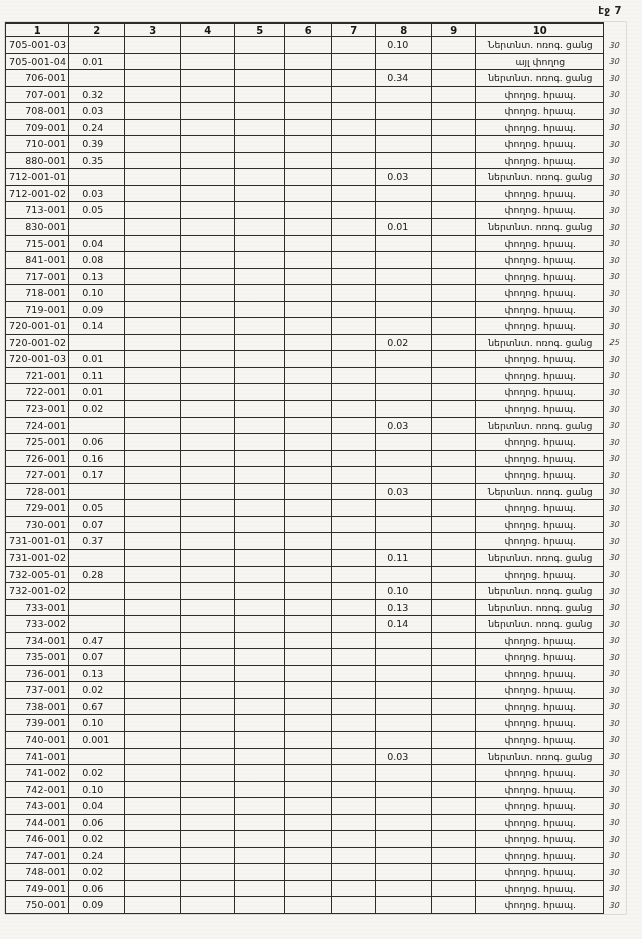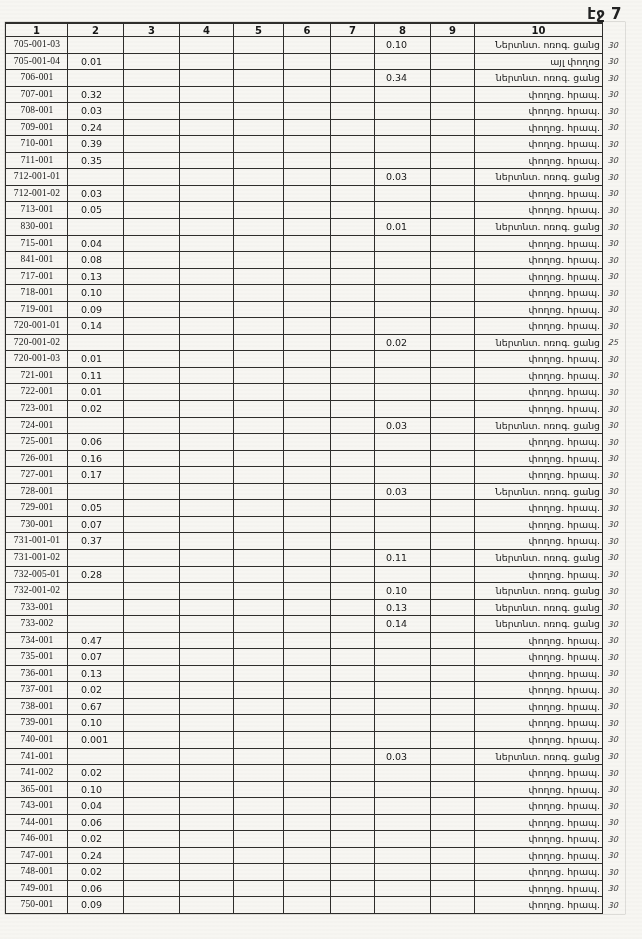--- a/index.html
+++ b/index.html
@@ -16,21 +16,21 @@
     background: #f7f6f2;
     background-image:
       repeating-linear-gradient(0deg, rgba(0,0,0,0.012) 0 2px, rgba(255,255,255,0.01) 2px 4px);
     overflow: hidden;
     color: #1b1b1b;
   }
   .page-label {
     position: absolute;
     top: 5px;
     right: 20px;
-    font-size: 15px;
+    font-size: 10px;
     font-weight: bold;
     color: #222;
     letter-spacing: 0.5px;
   }
   table.parcel-table {
     position: absolute;
     top: 22px;
     left: 5px;
     border-collapse: collapse;
     table-layout: fixed;
@@ -61,24 +61,24 @@
   .col-2  { width: 56px; }
   .col-3  { width: 56px; }
   .col-4  { width: 54px; }
   .col-5  { width: 50px; }
   .col-6  { width: 47px; }
   .col-7  { width: 44px; }
   .col-8  { width: 56px; }
   .col-9  { width: 44px; }
   .col-10 { width: 128px; }
   .col-m  { width: 22px; }
-  td.c1 { text-align: center; padding-left: 3px; letter-spacing: 0.2px; font-family: Liberation Serif, serif; }
+  td.c1 { text-align: right; padding-left: 3px; letter-spacing: 0.2px; }
   td.c2 { text-align: left; padding-left: 13px; }
   td.c8 { text-align: left; padding-left: 11px; }
-  td.c10 { text-align: right; padding-left: 3px; font-size: 9.3px; }
+  td.c10 { text-align: center; padding-left: 3px; font-size: 9.3px; }
   
   th.margin-cell, td.margin-cell {
     border: none;
     background: transparent;
     font-size: 8px;
     color: #3a3a3a;
     text-align: left;
     padding-left: 5px;
     font-style: italic;
     transform: skewX(-6deg);
@@ -207,21 +207,21 @@
           <td class="c4"></td>
           <td class="c5"></td>
           <td class="c6"></td>
           <td class="c7"></td>
           <td class="c8"></td>
           <td class="c9"></td>
           <td class="c10">փողոց. հրապ.</td>
           <td class="margin-cell">30</td>
         </tr>
         <tr>
-          <td class="c1">711-001</td>
+          <td class="c1">880-001</td>
           <td class="c2">0.35</td>
           <td class="c3"></td>
           <td class="c4"></td>
           <td class="c5"></td>
           <td class="c6"></td>
           <td class="c7"></td>
           <td class="c8"></td>
           <td class="c9"></td>
           <td class="c10">փողոց. հրապ.</td>
           <td class="margin-cell">30</td>
@@ -701,21 +701,21 @@
           <td class="c4"></td>
           <td class="c5"></td>
           <td class="c6"></td>
           <td class="c7"></td>
           <td class="c8"></td>
           <td class="c9"></td>
           <td class="c10">փողոց. հրապ.</td>
           <td class="margin-cell">30</td>
         </tr>
         <tr>
-          <td class="c1">365-001</td>
+          <td class="c1">742-001</td>
           <td class="c2">0.10</td>
           <td class="c3"></td>
           <td class="c4"></td>
           <td class="c5"></td>
           <td class="c6"></td>
           <td class="c7"></td>
           <td class="c8"></td>
           <td class="c9"></td>
           <td class="c10">փողոց. հրապ.</td>
           <td class="margin-cell">30</td>

